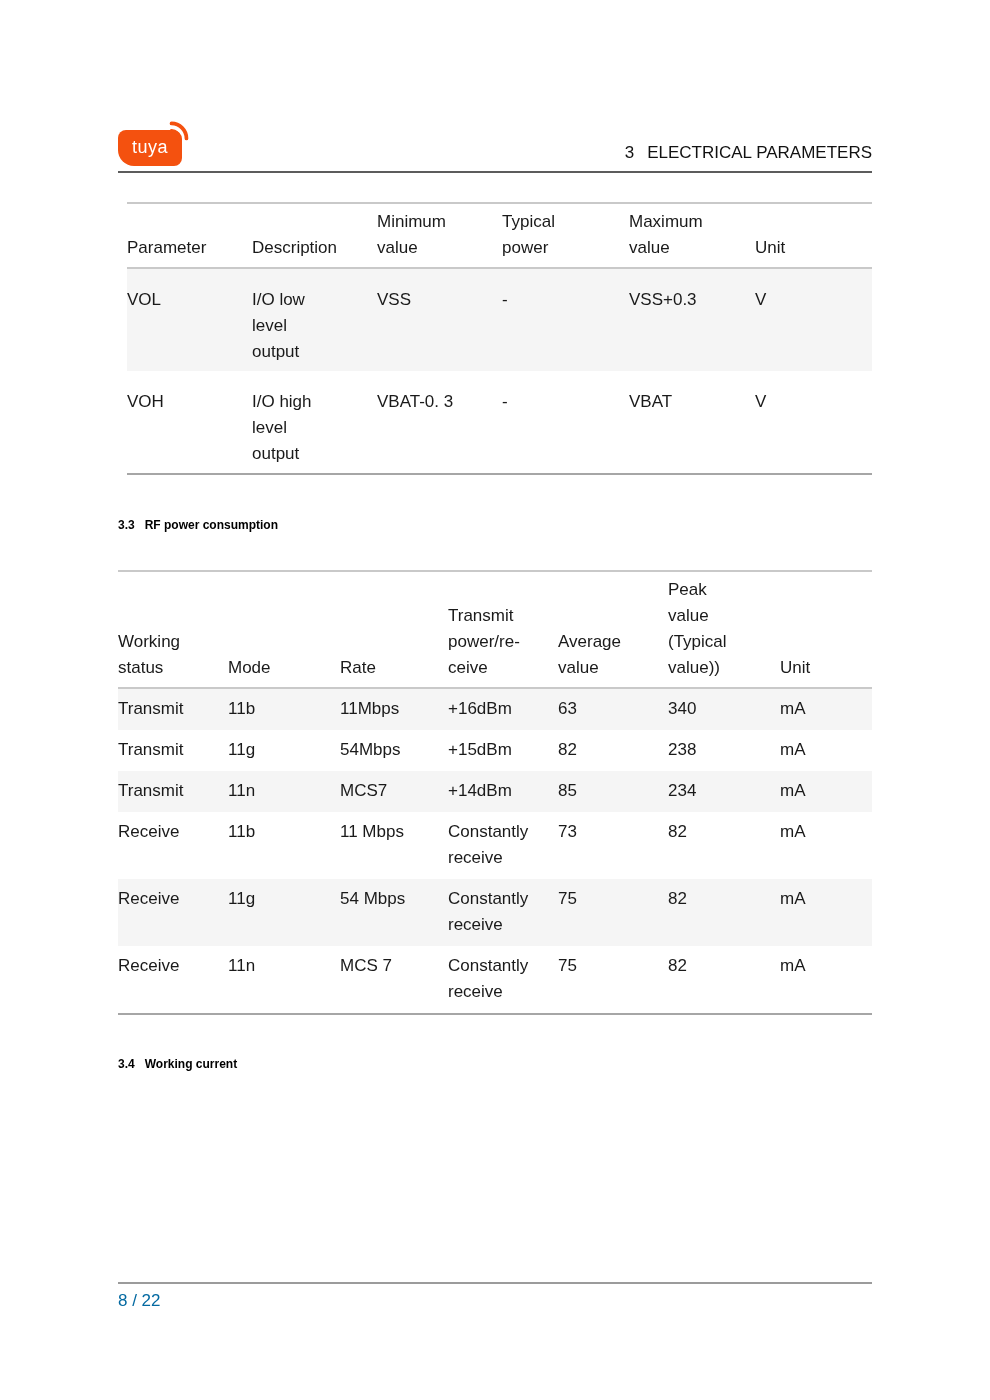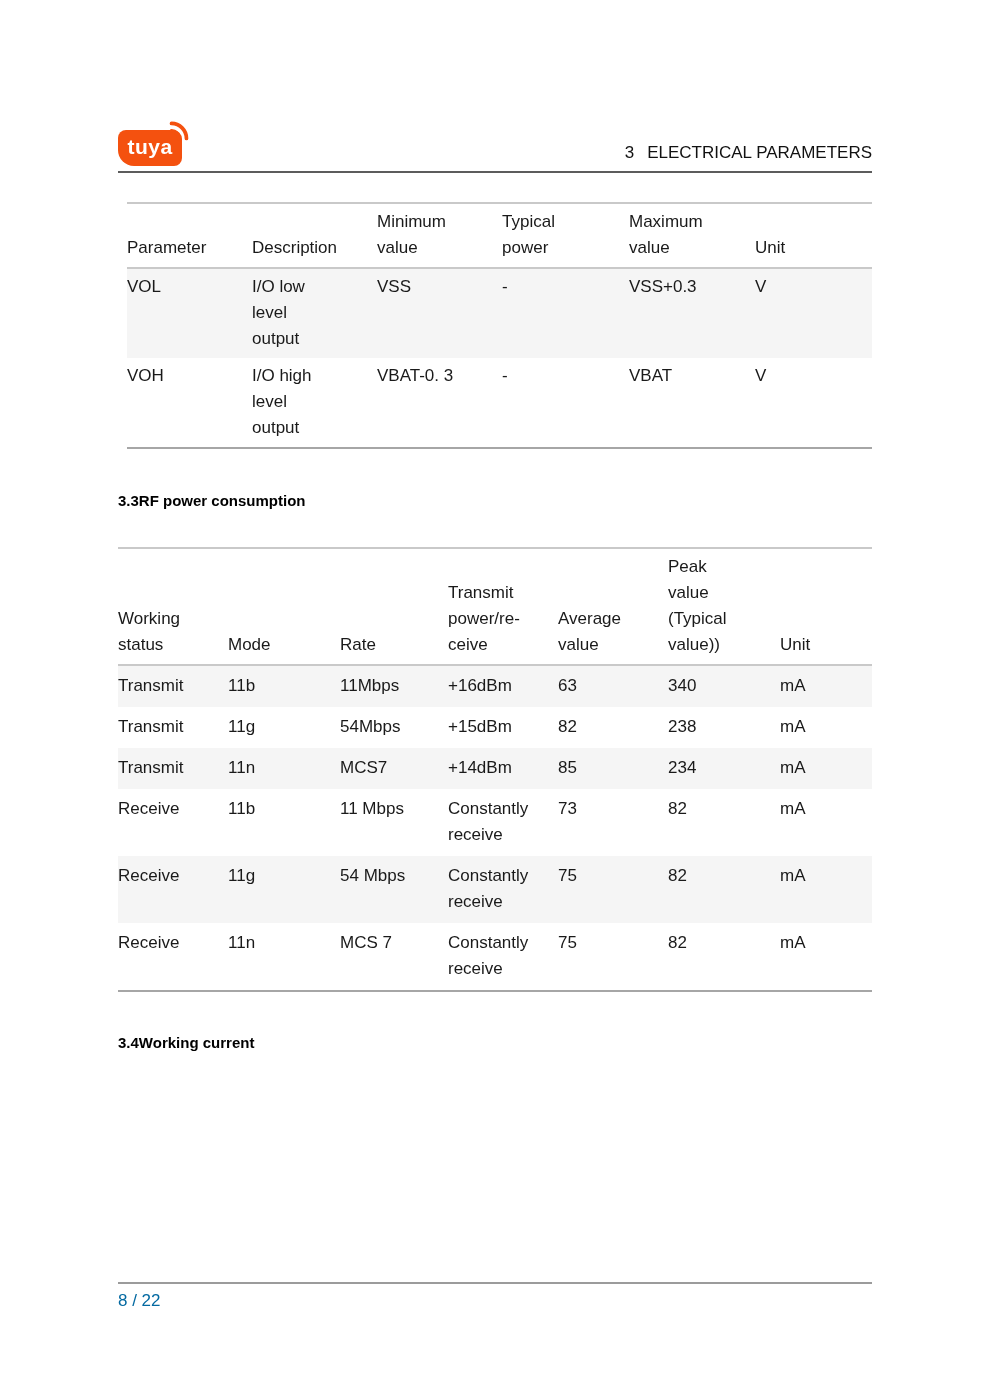--- a/index.html
+++ b/index.html
@@ -23,22 +23,22 @@
   }
   .logo {
     position: relative;
     width: 64px; height: 36px;
     background: #F4510F;
     border-radius: 8px 9px 8px 16px;
     display: flex; align-items: center; justify-content: center;
   }
   .logo-text {
     color: #ffffff;
-    font-weight: bold;
-    font-size: 21px;
+    font-weight: normal;
+    font-size: 18px;
     letter-spacing: 0.5px;
     transform: translateY(-1px);
   }
   .wifi { position: absolute; right: -12px; top: -14px; }
   .header-title {
     font-size: 17px;
     color: #111111;
     padding-bottom: 3px;
     display: flex; gap: 13px;
   }
@@ -60,31 +60,32 @@
   thead th { vertical-align: bottom; padding: 5px 6px 6px 0; }
   tbody td { vertical-align: top; }
   tbody tr:nth-child(odd) { background: #f5f5f5; }
   .doc-table {
     border-top: 2px solid #c9c9c9;
     border-bottom: 2px solid #a6a6a6;
   }
   .doc-table thead tr { border-bottom: 2px solid #c9c9c9; }
 
   #io-table { margin-left: 9px; width: 745px; margin-top: 29px; }
-  #io-table tbody td { padding-top: 5px; padding-bottom: 6px; margin-left: 28px; }
+  #io-table tbody td { padding-top: 18px; padding-bottom: 6px; margin-left: 28px; }
 
   #rf-table { width: 754px; margin-top: 38px; }
   #rf-table tbody td { padding-top: 7px; padding-bottom: 8px; }
 
   
   .section-heading {
     font-weight: bold;
-    font-size: 15px;
+    font-size: 12px;
     color: #000000;
     display: flex;
+    gap: 10px;
   }
   #heading-rf { margin-top: 43px; }
   #heading-wc { margin-top: 42px; text-align: center; }
 
   
   .footer { position: absolute; left: 118px; top: 1282px; width: 754px; }
   .footer-rule { height: 2px; background: #9b9b9b; }
   .page-number { font-size: 17px; margin-top: 7px; color: #0369a1; }
 </style>
 </head>

